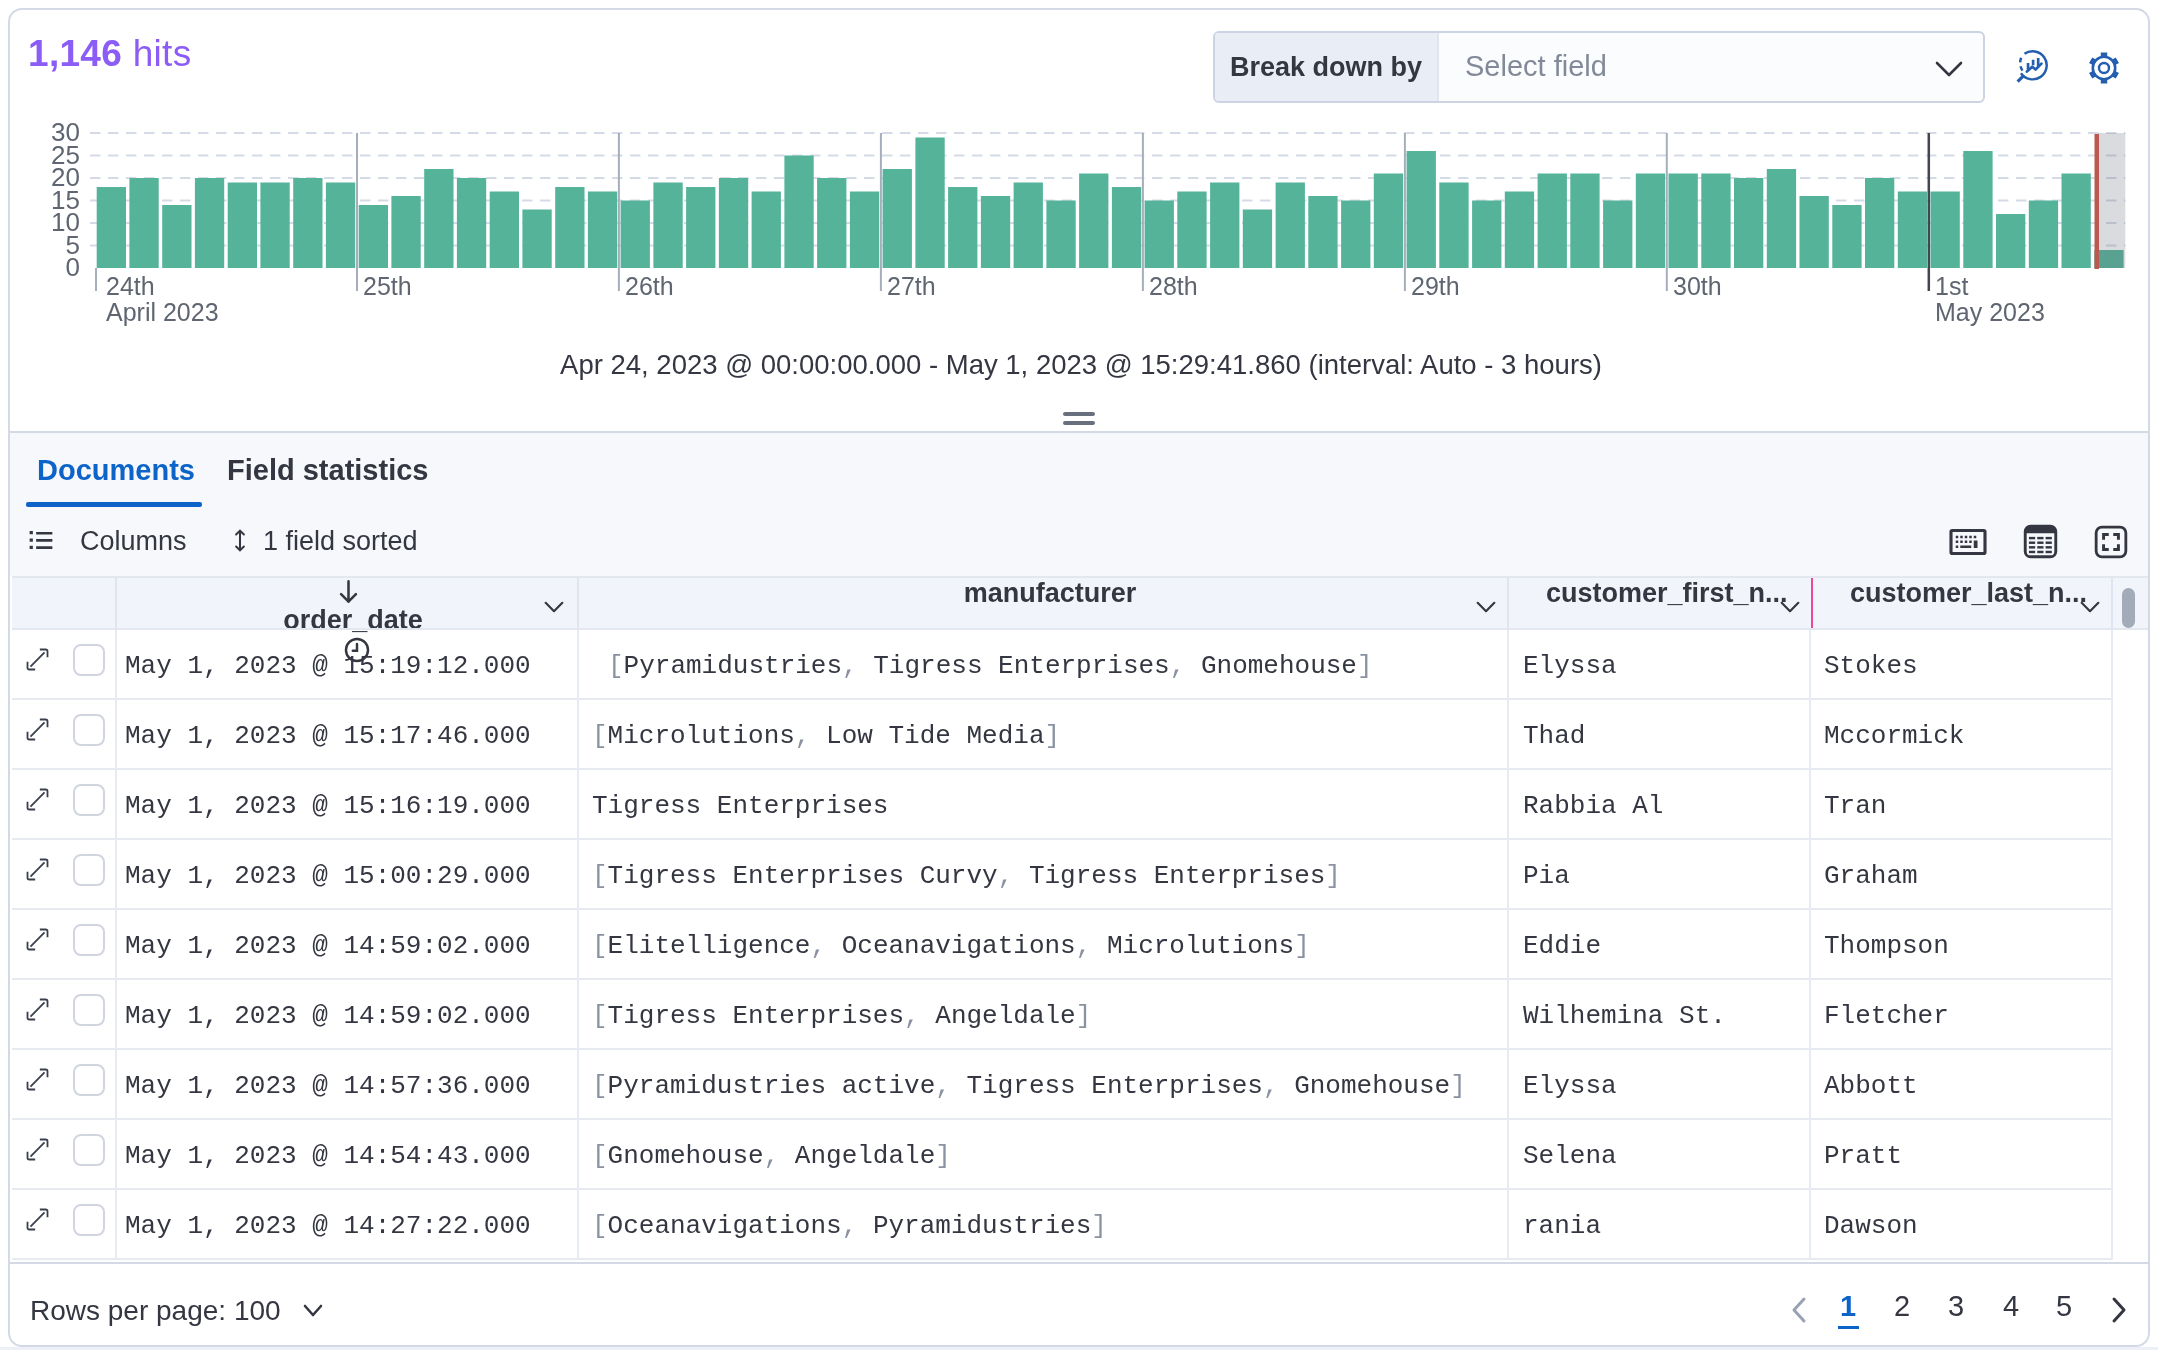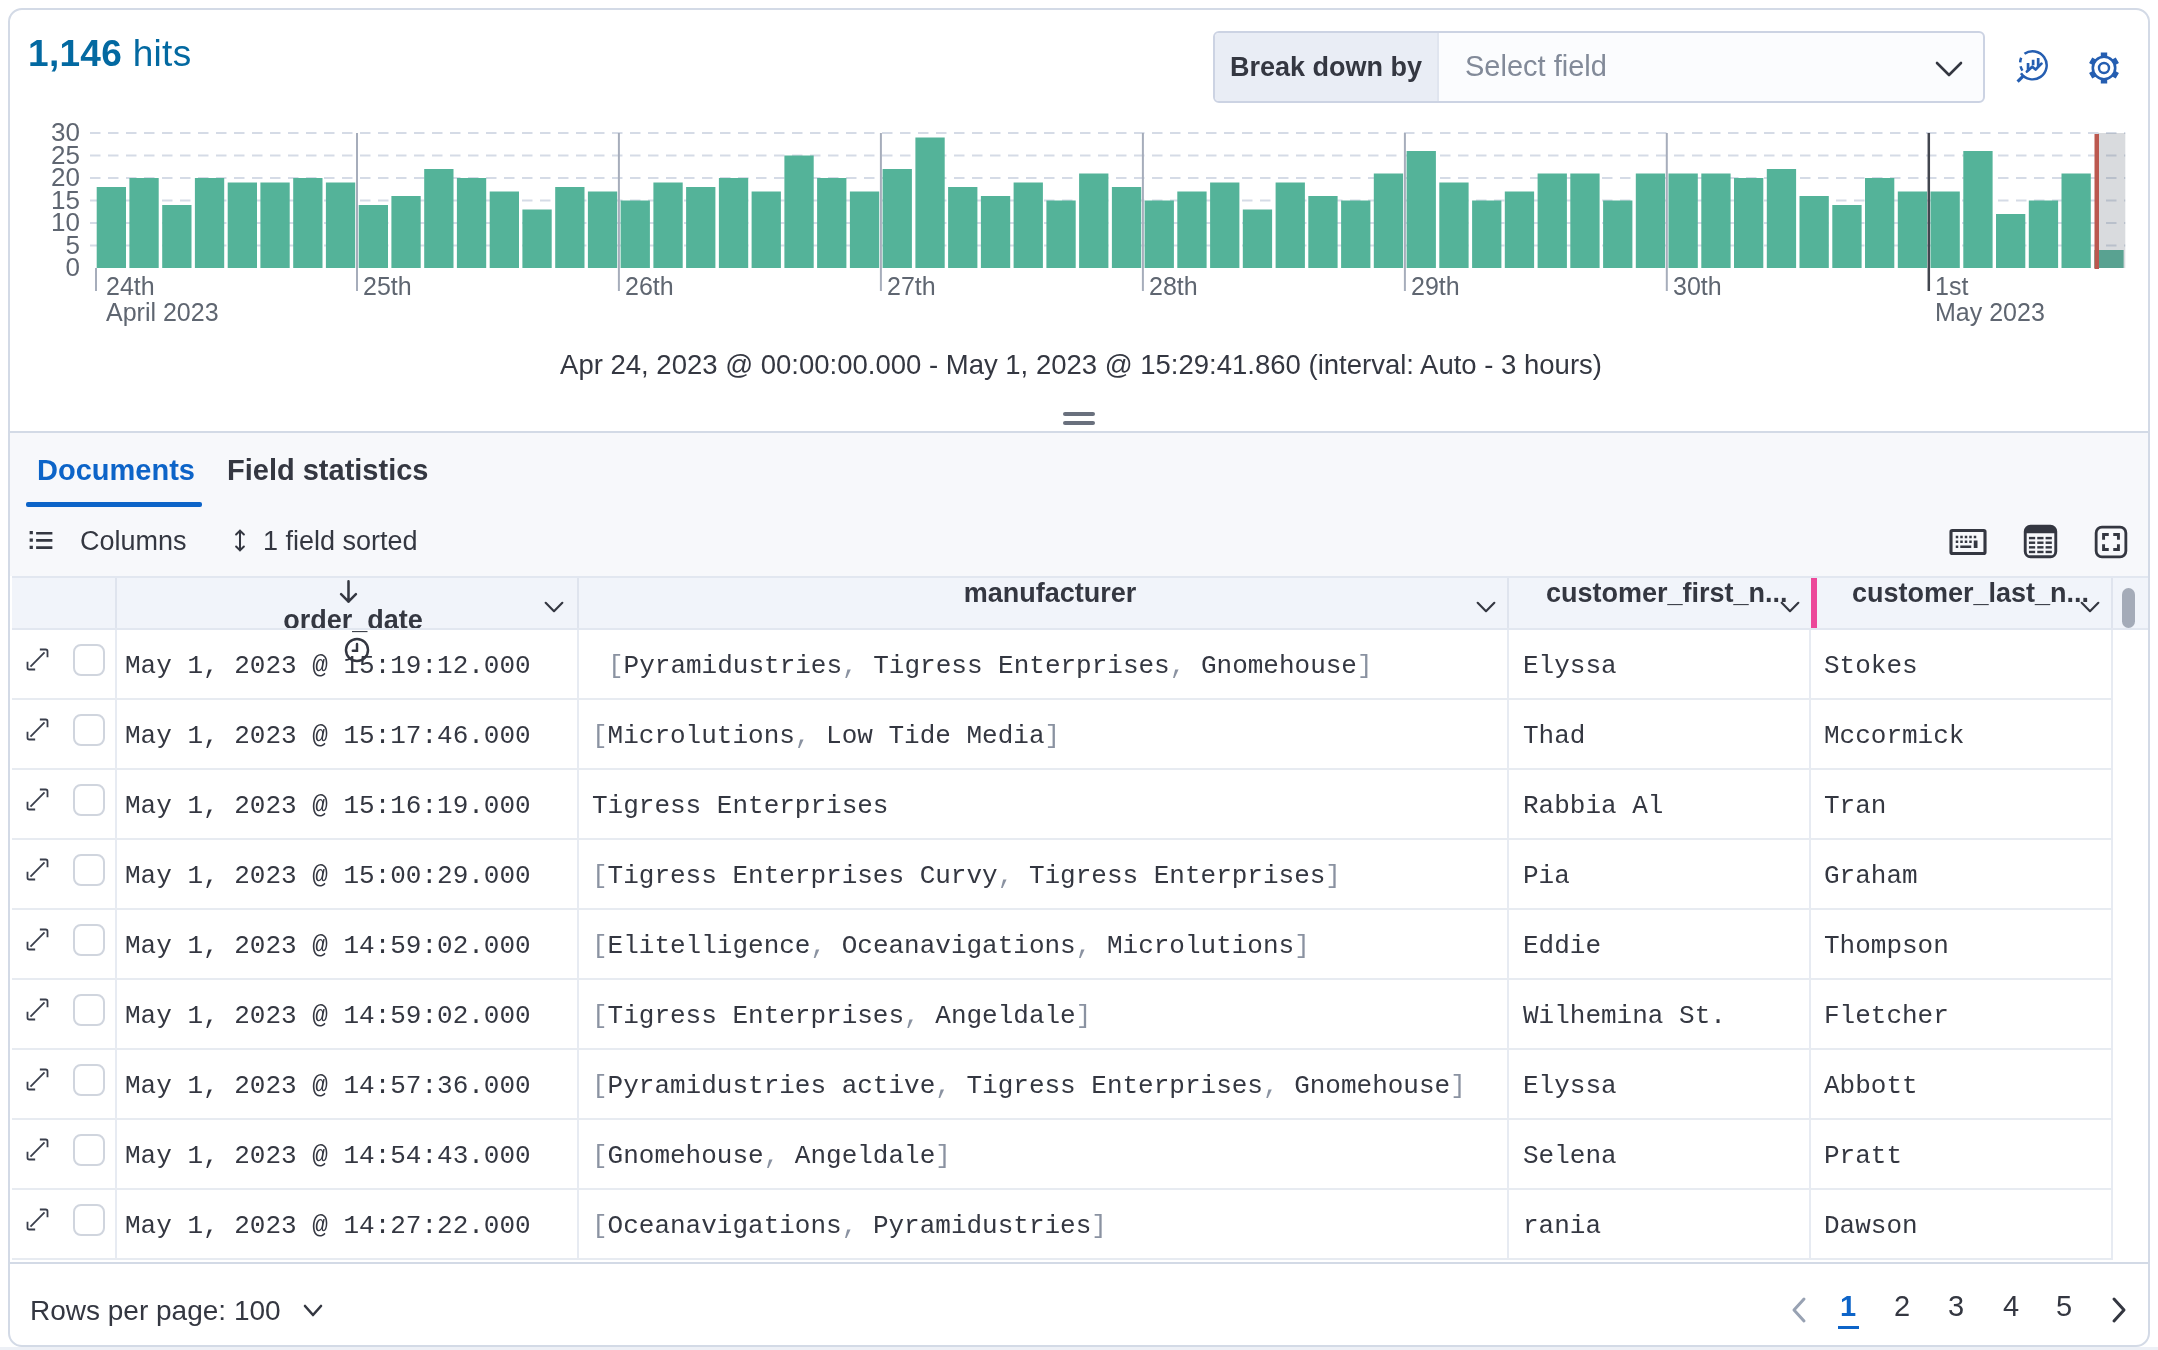--- a/index.html
+++ b/index.html
@@ -14,21 +14,21 @@
   .row { position:absolute; left:2px; width:2099px; height:70px; border-bottom:2px solid #e7ebf1; }
   .cellt { position:absolute; top:23px; font-size:26px; color:#343741; white-space:pre; line-height:1; }
   .gray { color:#8a92a1; }
   .chev { stroke:#343741; stroke-width:2.6; fill:none; stroke-linecap:round; stroke-linejoin:round; }
   .vb { position:absolute; top:620px; height:630px; width:2px; background:#e7ebf2; }
 </style>
 </head>
 <body>
 <div class="page">
 
-  <div class="abs" style="left:18px;top:25px;font-size:37px;letter-spacing:0.3px;color:#0369a1;line-height:1;"><b>1,146</b> hits</div>
+  <div class="abs" style="left:18px;top:25px;font-size:37px;letter-spacing:0.3px;color:#8b5cf6;line-height:1;"><b>1,146</b> hits</div>
 
   <div class="abs" style="left:1203px;top:21px;width:772px;height:72px;border:2px solid #ccd3e3;border-radius:6px;background:#fbfcfe;overflow:hidden;">
     <div class="abs" style="left:0;top:0;width:224px;height:100%;background:#e9edf5;border-right:2px solid #e0e5ef;display:flex;align-items:center;justify-content:center;font-weight:bold;font-size:27px;color:#343741;">Break down by</div>
     <div class="abs" style="left:250px;top:17px;font-size:29px;color:#828a99;">Select field</div>
     <svg class="abs" style="left:716px;top:24px" width="36" height="24" viewBox="0 0 36 24">
         <path class="chev" d="M6 6 L18 18 L30 6"></path>
       </svg>
   </div>
 
   <svg class="abs" style="left:2004px;top:39px" width="36" height="36" viewBox="0 0 32 32" fill="none" stroke="#255eb1" stroke-width="2.2">
@@ -234,21 +234,21 @@
     <svg width="30" height="30" viewBox="0 0 36 36" style="position:absolute;right:8px;top:14px">
         <path class="chev" d="M8 13 L18 23 L28 13"></path>
       </svg>
   </div>
   <div class="hdrcell" style="left:1497px;width:304px;padding-left:12px;border-left:2px solid #dfe4ee;">
     <span style="overflow:hidden;white-space:nowrap;width:240px;display:inline-block;">customer_first_n...</span>
     <svg width="30" height="30" viewBox="0 0 36 36" style="position:absolute;right:6px;top:14px">
         <path class="chev" d="M8 13 L18 23 L28 13"></path>
       </svg>
   </div>
-  <div class="hdrcell" style="left:1801px;width:302px;padding-left:12px;border-left:6px solid #ec4899;border-right:2px solid #dfe4ee;">
+  <div class="hdrcell" style="left:1801px;width:302px;padding-left:12px;border-left:2px solid #ec4899;border-right:2px solid #dfe4ee;">
     <span style="overflow:hidden;white-space:nowrap;width:236px;display:inline-block;">customer_last_n...</span>
     <svg width="30" height="30" viewBox="0 0 36 36" style="position:absolute;right:6px;top:14px">
         <path class="chev" d="M8 13 L18 23 L28 13"></path>
       </svg>
   </div>
   <div class="abs" style="left:2px;top:618px;width:2138px;height:2px;background:#e2e7f0;"></div>
 
   <div class="abs" style="left:2112px;top:578px;width:13px;height:40px;border-radius:7px;background:#a4abb8;"></div>
 
   <div class="vb" style="left:105px;"></div>

